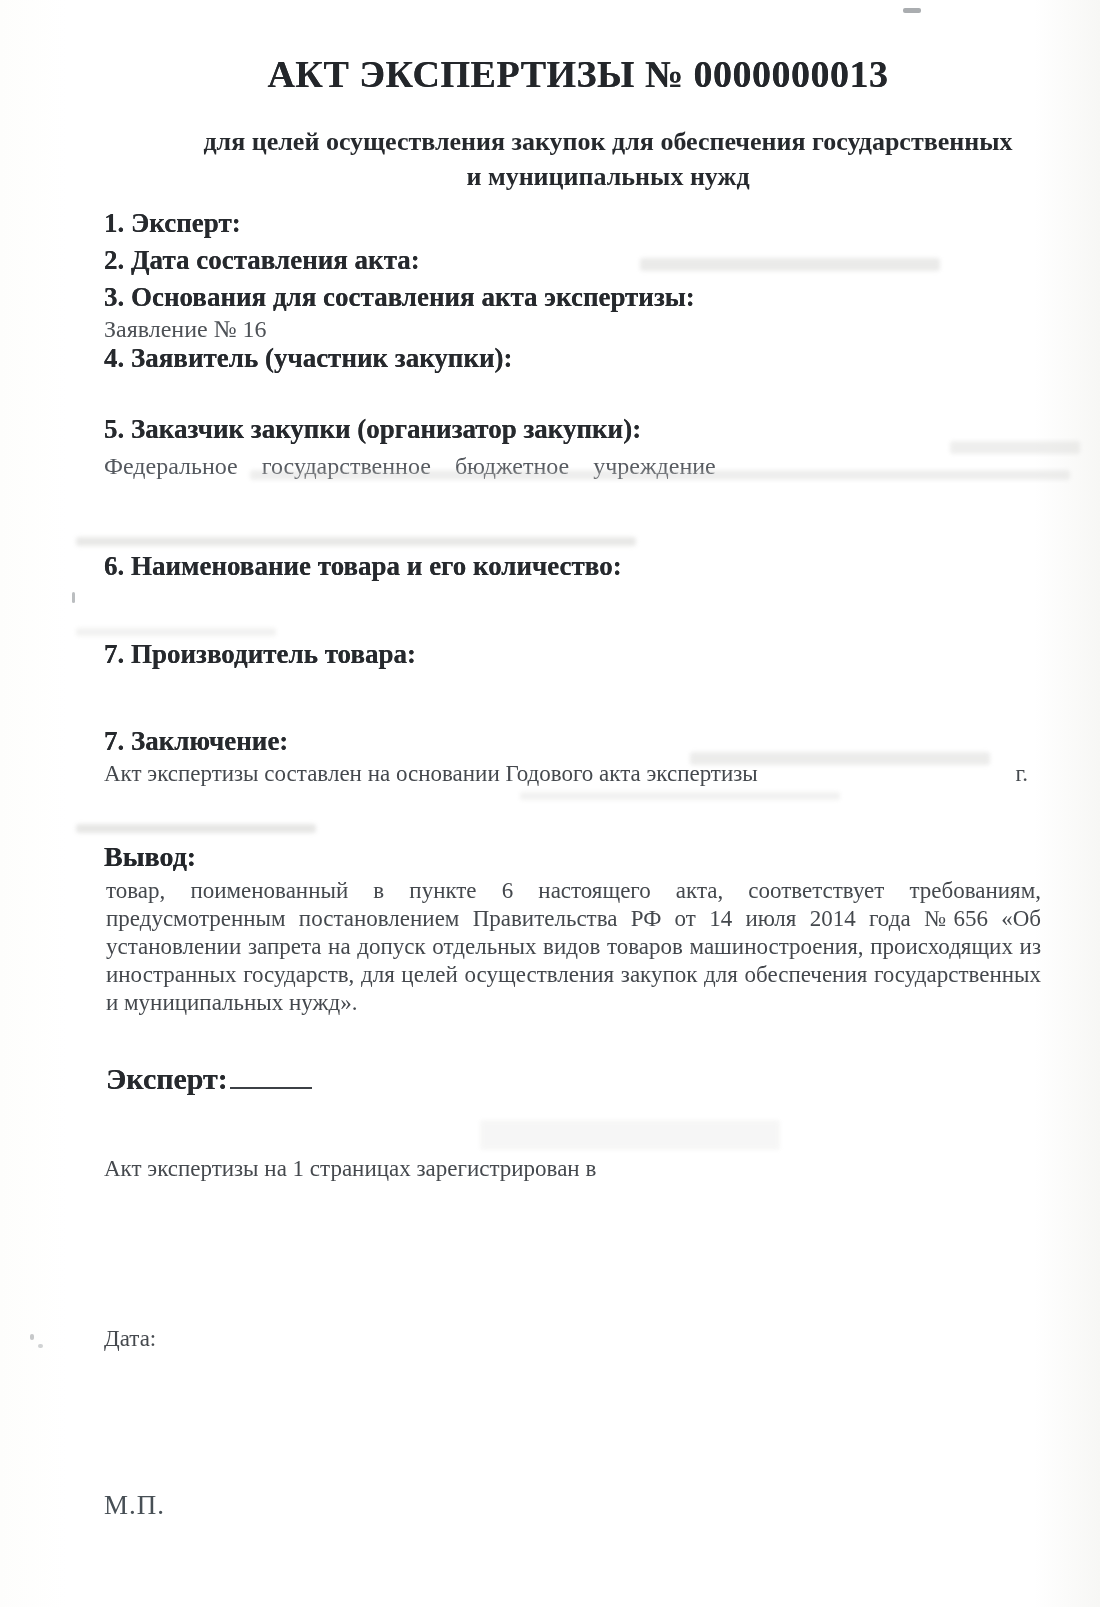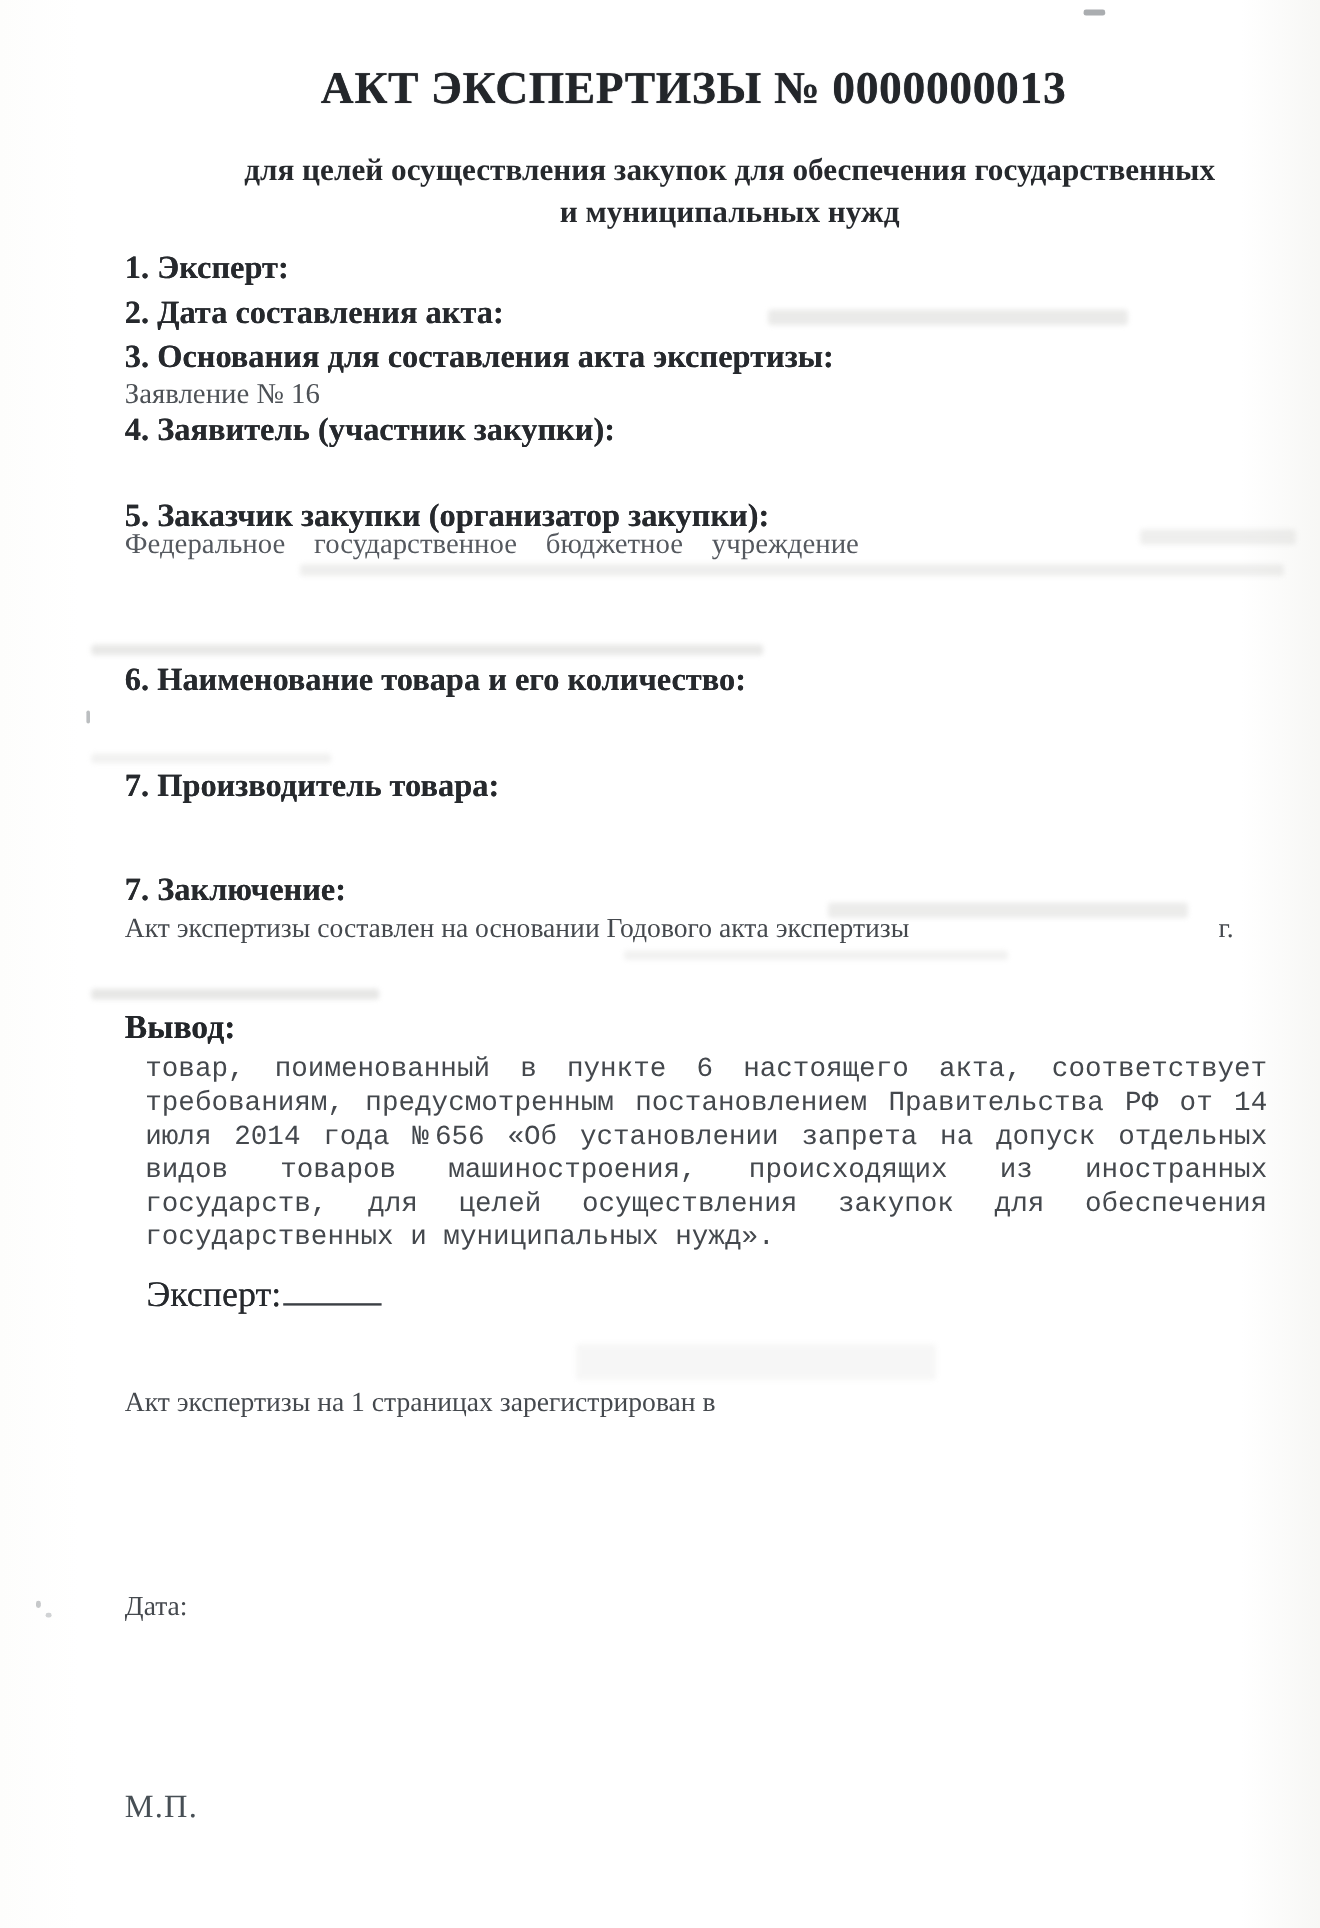--- a/index.html
+++ b/index.html
@@ -31,44 +31,42 @@
     font-size: 27px; font-weight: bold; color: #26292d;
     text-shadow: 0 0 0.5px #44474c;
     white-space: nowrap;
   }
   .plain {
     left: 76px;
     font-size: 23px; color: #45494e;
     white-space: nowrap;
   }
   .value-sub { font-size: 24px; color: #4d5156; }
-  .spread { word-spacing: 18px; color: #55595f; }
+  .spread { word-spacing: 18px; color: #55595f; margin-top: 12px; }
   .concl-row {
     left: 76px; width: 924px;
     display: flex; justify-content: space-between; align-items: baseline;
     font-size: 23px; color: #45494e;
   }
   .verdict-heading {
     left: 76px;
     font-size: 28px; font-weight: bold; color: #23262a;
     text-shadow: 0 0 0.5px #3a3d42;
     text-align: center;
   }
   .verdict-body {
-    left: 93px; width: 935px;
+    left: 78px; width: 935px;
     font-size: 23px; line-height: 28px;
     text-align: justify; color: #44484d;
     white-space: normal;
-    font-family: Liberation Mono, monospace;
   }
   .sig-label {
     left: 78px;
-    font-size: 30px; font-weight: normal; color: #26292d;
+    font-size: 30px; font-weight: bold; color: #26292d;
     text-shadow: 0 0 0.5px #44474c;
-    margin-left: 16px;
   }
   .sig-line {
     display: inline-block; width: 82px; height: 4px;
     border-bottom: 2px solid #3c4045;
     vertical-align: baseline; margin-left: 2px;
   }
   .stamp { font-size: 27px; color: #474f55; letter-spacing: 1px; }
   
   .smudge {
     position: absolute; background: #c9c9c6;

